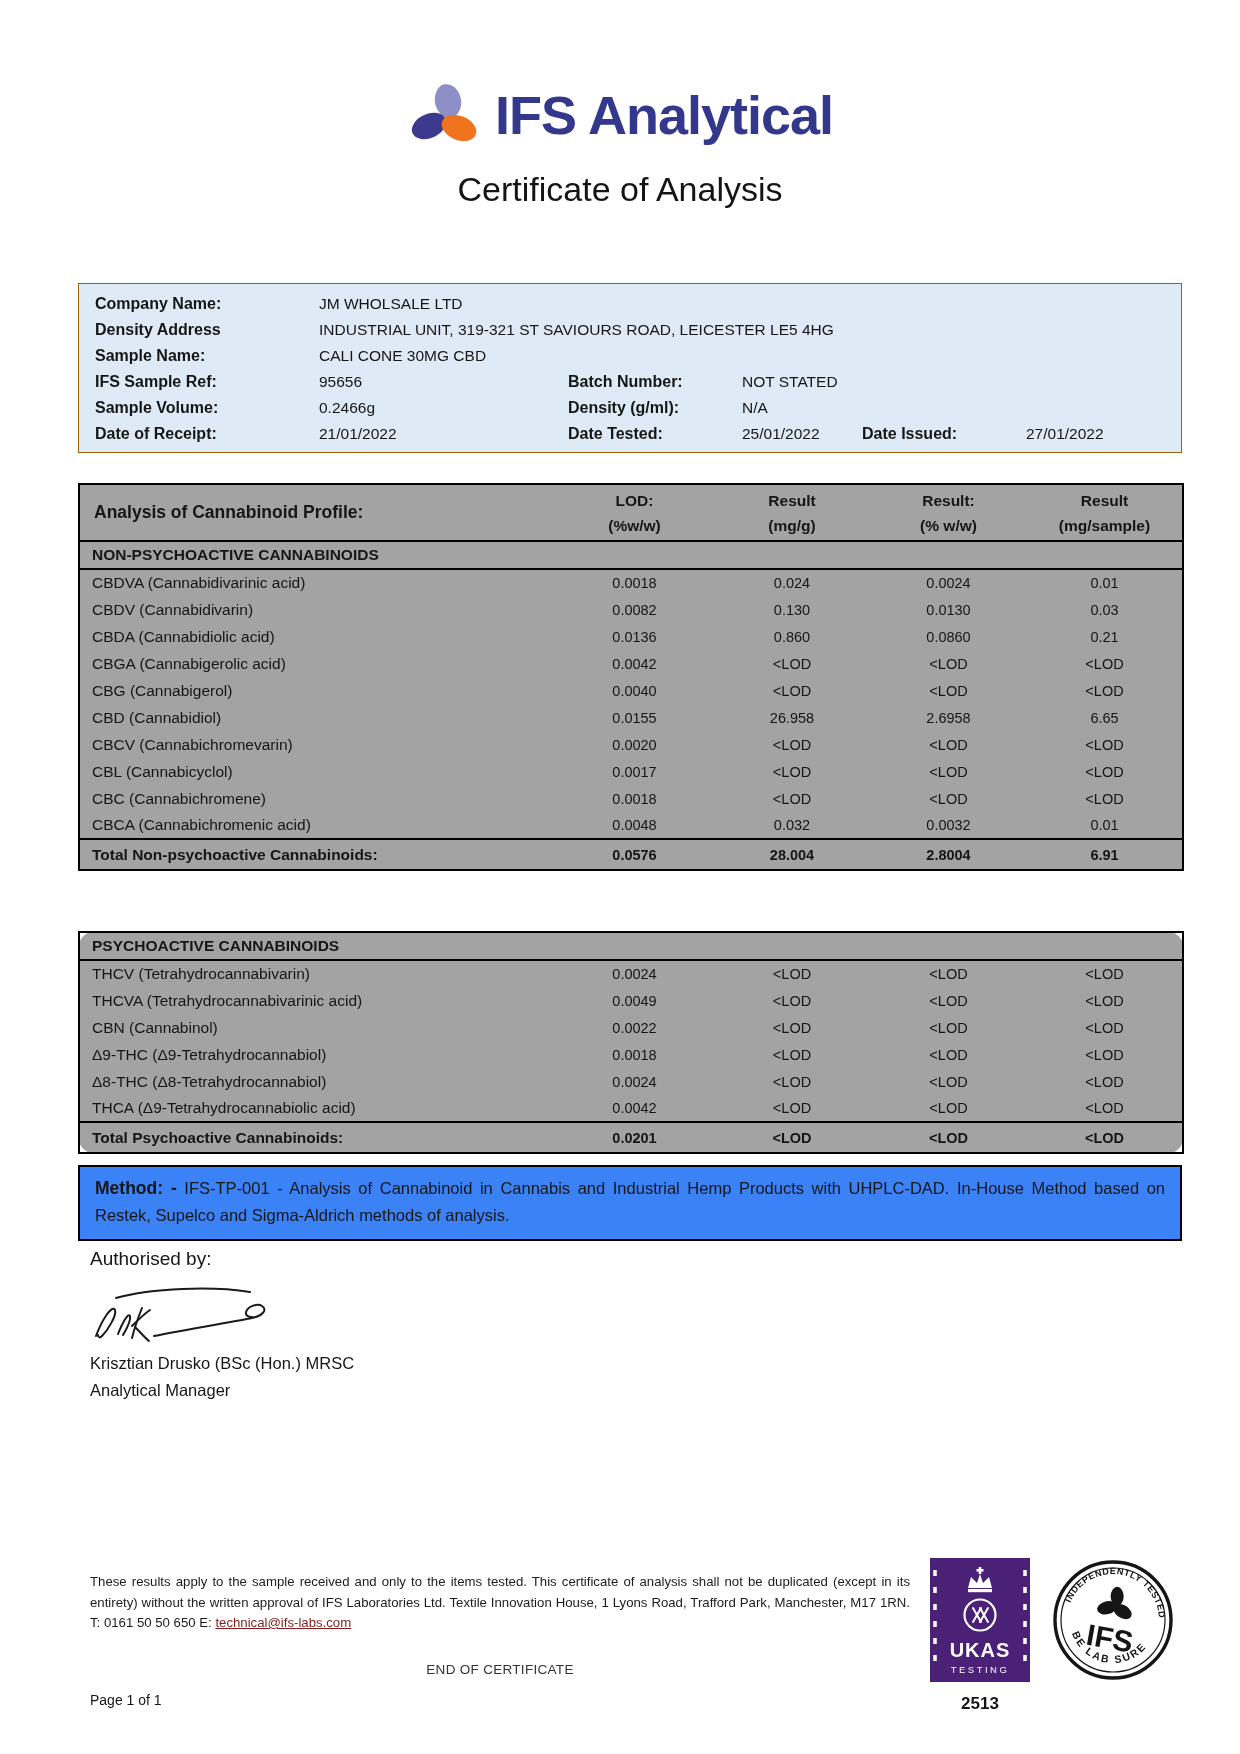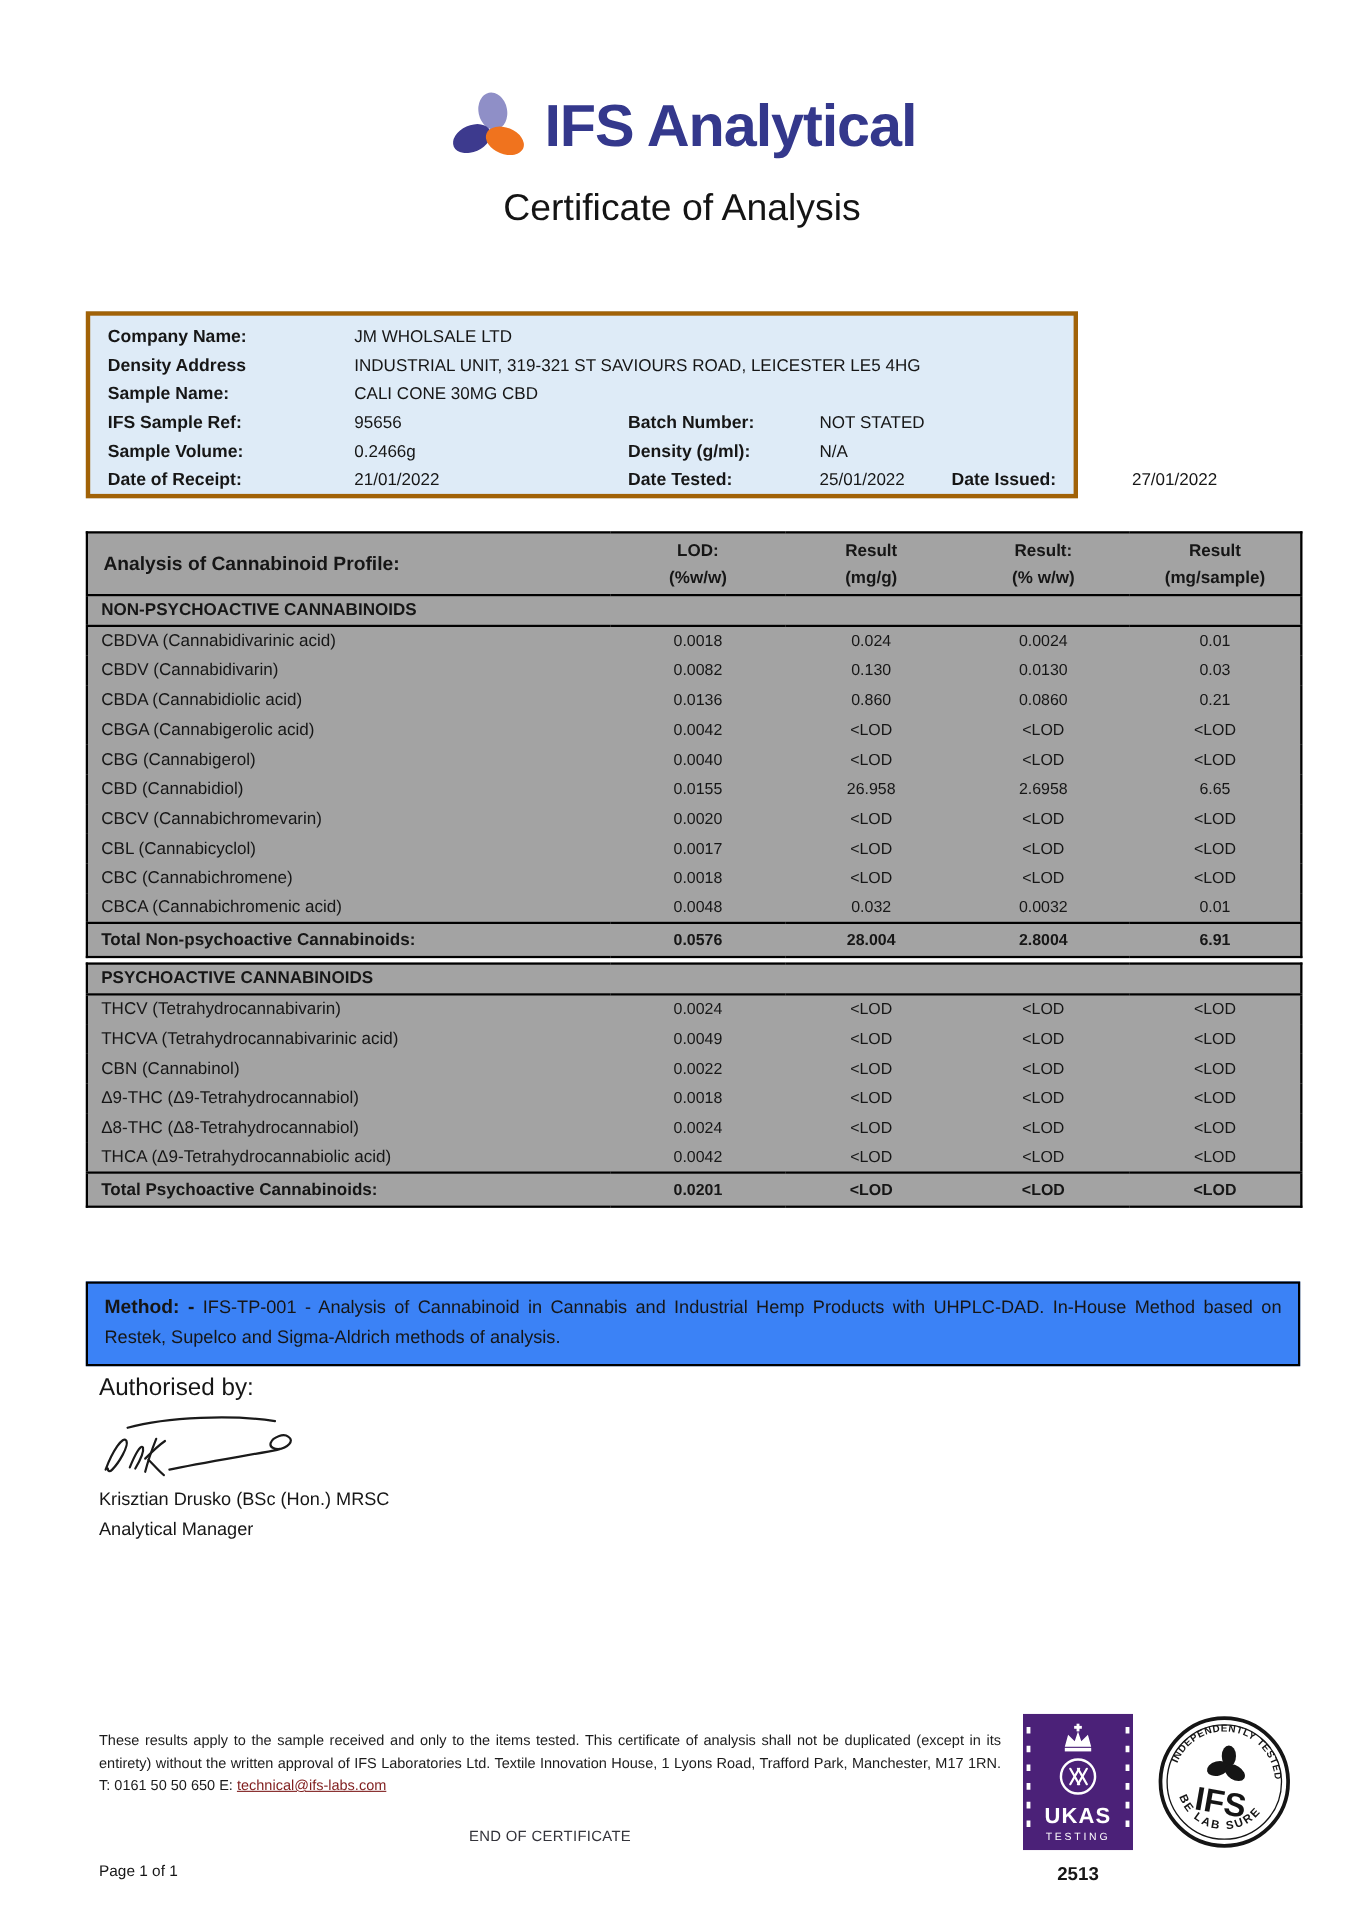--- a/index.html
+++ b/index.html
@@ -11,22 +11,22 @@
   }
   .abs { position:absolute; }
 
   
   .logo-wrap { top:82px; left:0; width:100%; display:flex; justify-content:center; align-items:center; gap:14px; }
   .brand-text { font-size:54px; font-weight:bold; color:#34388C; letter-spacing:-1px; }
   .cert-title { top:170px; left:0; width:100%; text-align:center; font-size:34px; font-weight:400; color:#141414; }
 
   
   .info-box {
-    top:283px; left:78px; width:902px; height:170px;
-    background:#DEEBF7; border:4px solid #a16207; padding:7px 0 0 16px;
+    top:283px; left:78px; width:1104px; height:170px;
+    background:#DEEBF7; border:1px solid #a16207; padding:7px 0 0 16px;
   }
   .info-row { display:grid; grid-template-columns:224px 249px 174px 120px 164px auto; height:26px; line-height:26px; }
   .info-row .lab { font-weight:bold; font-size:16px; white-space:nowrap; }
   .info-row .val { font-size:15.5px; white-space:nowrap; }
   .span-rest { grid-column:2 / -1; }
   .span-2end { grid-column:4 / -1; }
 
   
   table.analysis {
     border-collapse:collapse; width:1104px; background:#a3a3a3;
@@ -47,21 +47,21 @@
 
   
   .method-box {
     top:1165px; left:78px; width:1104px;
     background:#3b82f6; border:2.5px solid #000;
     padding:8px 15px 10px 15px; font-size:16.5px; line-height:27px; text-align:justify;
   }
   .method-box b { font-size:17.5px; }
 
   
-  .auth-label { top:1248px; left:90px; font-size:22px; }
+  .auth-label { top:1248px; left:90px; font-size:19px; }
   .sig-svg { top:1278px; left:82px; }
   .sig-name { top:1354px; left:90px; font-size:16.5px; }
   .sig-role { top:1381px; left:90px; font-size:16.5px; }
 
   
   .disclaimer {
     top:1572px; left:90px; width:820px;
     font-size:13.2px; line-height:20.5px; text-align:justify; color:#1c1c1c;
   }
   .disclaimer a.email { color:#7f1d1d; text-decoration:underline; }
@@ -229,21 +229,21 @@
     <tr class="total">
       <td class="cname">Total Non-psychoactive Cannabinoids:</td>
       <td class="cval">0.0576</td>
       <td class="cval">28.004</td>
       <td class="cval">2.8004</td>
       <td class="cval">6.91</td>
     </tr>
   </tbody>
 </table>
 
-<table class="abs analysis" style="top:875px; left:78px;">
+<table class="abs analysis" style="top:931px; left:78px;border-radius:18px;">
   <colgroup>
       <col style="width:476px">
       <col style="width:159px">
       <col style="width:156px">
       <col style="width:157px">
       <col style="width:156px">
     </colgroup>
   <tbody>
     <tr class="section">
       <td colspan="5">PSYCHOACTIVE CANNABINOIDS</td>

